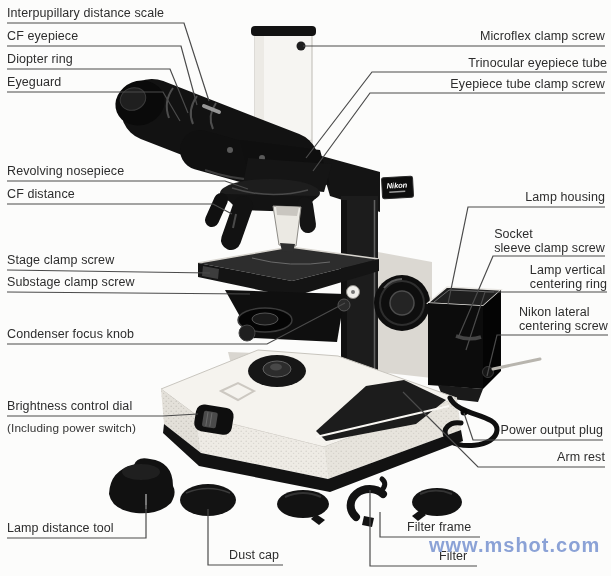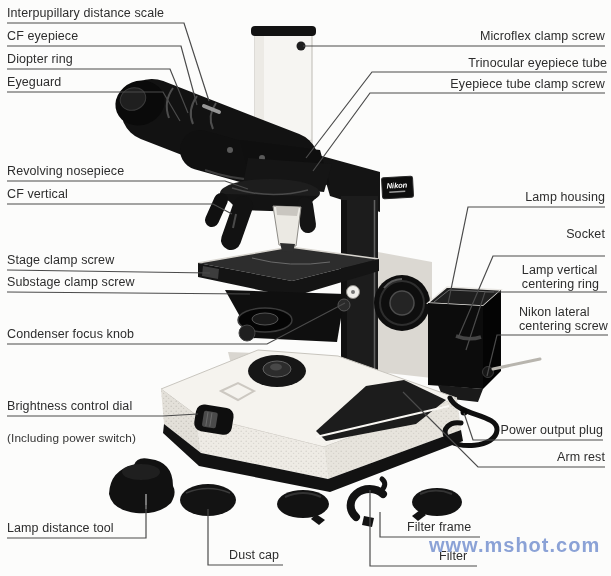--- a/index.html
+++ b/index.html
@@ -7,21 +7,21 @@
     position:relative;width:611px;height:576px;background:#fcfcfb;
     font-family:"Liberation Sans",sans-serif;overflow:hidden;
   }
   svg.art{position:absolute;left:0;top:0;width:611px;height:576px;}
   .lbl{
     position:absolute;font-size:12.5px;line-height:14px;color:#2d2d2d;
     white-space:nowrap;letter-spacing:.1px;
   }
   .lbl.right{}
   .lbl .l2{display:block;}
-  .lbl .sub{display:block;font-size:11.8px;margin-top:18px;color:#353535;}
+  .lbl .sub{display:block;font-size:11.8px;margin-top:8px;color:#353535;}
   
   .l-interpupillary{left:7px;top:6px}
   .l-cf-eyepiece{left:7px;top:29px}
   .l-diopter{left:7px;top:52px}
   .l-eyeguard{left:7px;top:75px}
   .l-nosepiece{left:7px;top:164px}
   .l-objective{left:7px;top:187px}
   .l-stage{left:7px;top:253px}
   .l-substage{left:7px;top:275px}
   .l-condenser{left:7px;top:327px}
@@ -30,21 +30,21 @@
   
   .l-dust-cap{left:229px;top:548px}
   .l-filter-frame{left:407px;top:520px}
   .l-filter{left:439px;top:549px}
   
   .r-microflex{right:6px;top:29px}
   .r-trinocular{right:4px;top:56px}
   .r-eyepiece-clamp{right:6px;top:77px}
   .r-lamp-housing{right:6px;top:190px}
   .r-socket{right:6px;top:227px;text-align:left}
-  .r-lamp-vertical{right:12px;top:263px}
+  .r-lamp-vertical{right:4px;top:263px}
   .r-lamp-lateral{right:3px;top:305px;text-align:left}
   .r-power{right:8px;top:423px}
   .r-arm-rest{right:6px;top:450px}
   .wm{
     position:absolute;left:429px;top:534px;font-size:20px;font-weight:bold;
     color:#8ba2d6;letter-spacing:1px;
   }
 </style>
 </head>
 <body>
@@ -229,39 +229,40 @@
       <path d="M603,440 H473 L464,413"></path>
       <path d="M605,467 H478 L403,392"></path>
     </g>
   </svg>
 
   <div class="lbl l-interpupillary">Interpupillary distance scale</div>
   <div class="lbl l-cf-eyepiece">CF eyepiece</div>
   <div class="lbl l-diopter">Diopter ring</div>
   <div class="lbl l-eyeguard">Eyeguard</div>
   <div class="lbl l-nosepiece">Revolving nosepiece</div>
-  <div class="lbl l-objective">CF vertical</div>
+  <div class="lbl l-objective">CF distance</div>
   <div class="lbl l-stage">Stage clamp screw</div>
   <div class="lbl l-substage">Substage clamp screw</div>
   <div class="lbl l-condenser">Condenser focus knob</div>
   <div class="lbl l-brightness">
     <span>Brightness control dial</span>
     <span class="sub">(Including power switch)</span>
   </div>
   <div class="lbl l-lamp-tool">Lamp distance tool</div>
   <div class="lbl l-dust-cap">Dust cap</div>
   <div class="lbl l-filter-frame">Filter frame</div>
   <div class="lbl l-filter">Filter</div>
 
   <div class="lbl right r-microflex">Microflex clamp screw</div>
   <div class="lbl right r-trinocular">Trinocular eyepiece tube</div>
   <div class="lbl right r-eyepiece-clamp">Eyepiece tube clamp screw</div>
   <div class="lbl right r-lamp-housing">Lamp housing</div>
   <div class="lbl right r-socket">
     <span class="l2">Socket</span>
+    <span class="l2">sleeve clamp screw</span>
   </div>
   <div class="lbl right r-lamp-vertical">
     <span class="l2">Lamp vertical</span>
     <span class="l2">centering ring</span>
   </div>
   <div class="lbl right r-lamp-lateral">
     <span class="l2">Nikon lateral</span>
     <span class="l2">centering screw</span>
   </div>
   <div class="lbl right r-power">Power output plug</div>

